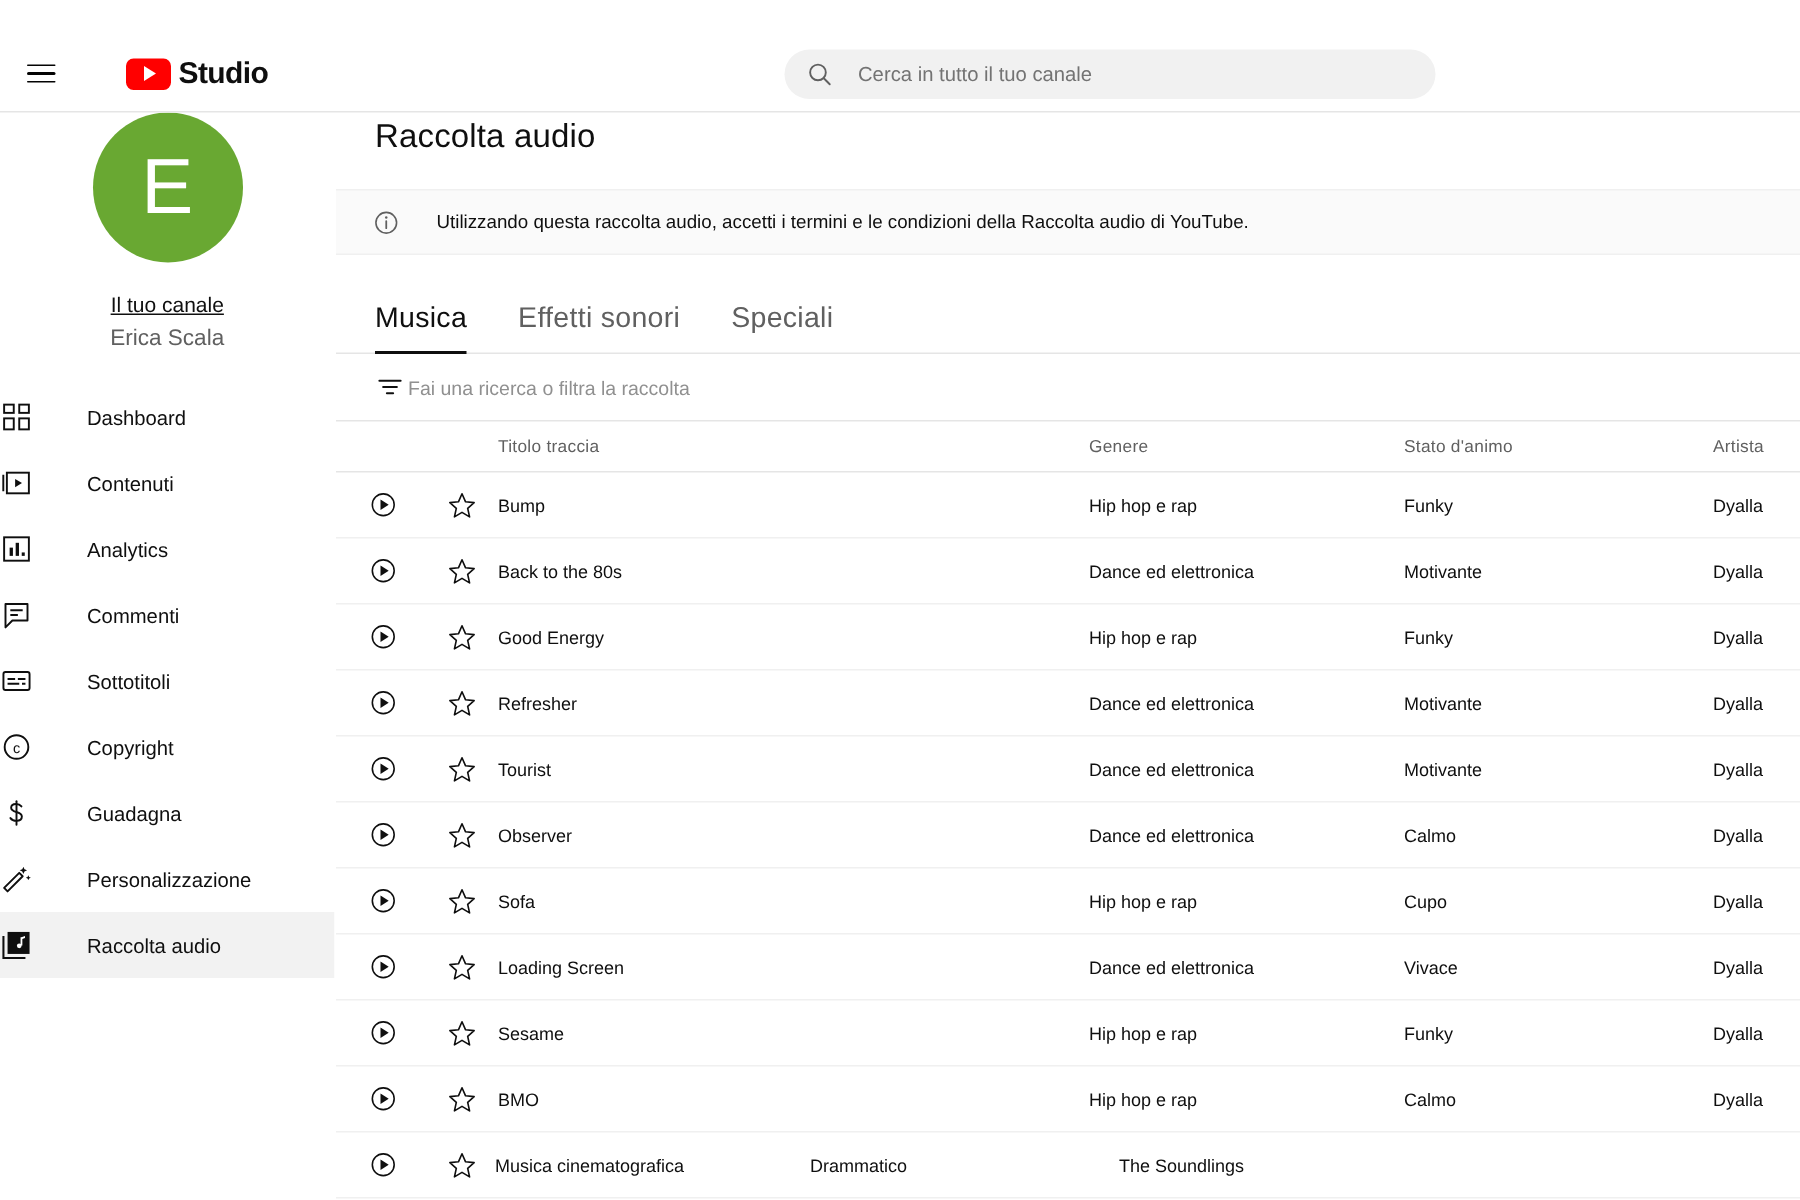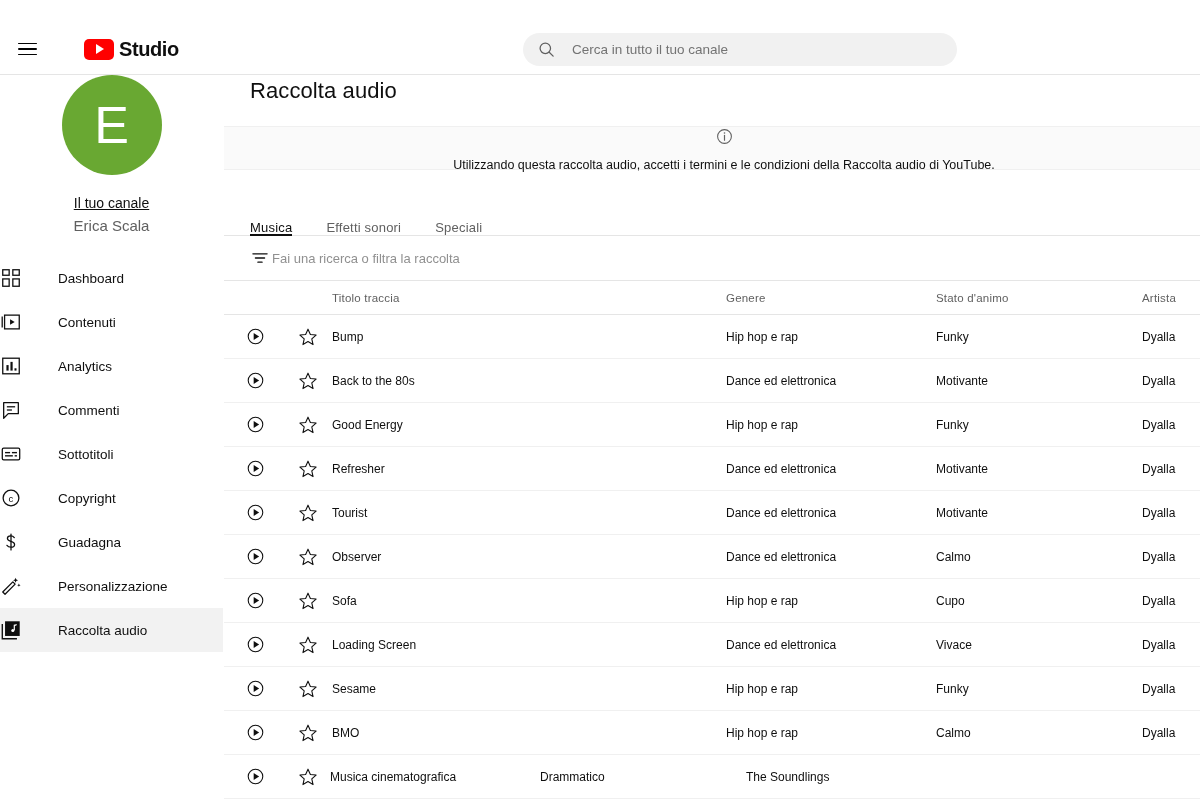--- a/index.html
+++ b/index.html
@@ -114,34 +114,34 @@
   .page-title {
     font-size: 22px; font-weight: 400; color: #0f0f0f;
     padding: 27px 0 0 26px; letter-spacing: 0.1px;
   }
   .notice {
     margin-top: 22px;
     height: 44px; width: 976px;
     background: #fafafa;
     border-top: 1px solid #f0f0f0;
     border-bottom: 1px solid #f0f0f0;
-    display: flex; align-items: center; padding-left: 24px; gap: 12px; flex-direction: column;
+    display: flex; align-items: center; padding-left: 24px; gap: 24px;
   }
   .notice-text { font-size: 12.5px; color: #0f0f0f; }
   .info-icon { width: 19px; height: 19px; flex: 0 0 19px; }
 
   .tabs {
     display: flex; align-items: flex-end;
     height: 45px; padding-left: 26px; gap: 34px;
     border-bottom: 1px solid #e5e5e5;
     margin-top: 21px;
   }
   .tab {
-    font-size: 13px; color: #606060; cursor: pointer;
-    position: relative; letter-spacing: 0.2px;
+    font-size: 19px; color: #606060; cursor: pointer;
+    padding-bottom: 11px; position: relative; letter-spacing: 0.2px;
   }
   .tab.active { color: #0f0f0f; font-weight: 500; }
   .tab.active::after {
     content: ""; position: absolute; left: 0; right: 0; bottom: -1px;
     height: 2px; background: #0f0f0f;
   }
 
   .filterbar {
     height: 45px; display: flex; align-items: center;
     padding-left: 26px; gap: 0;

